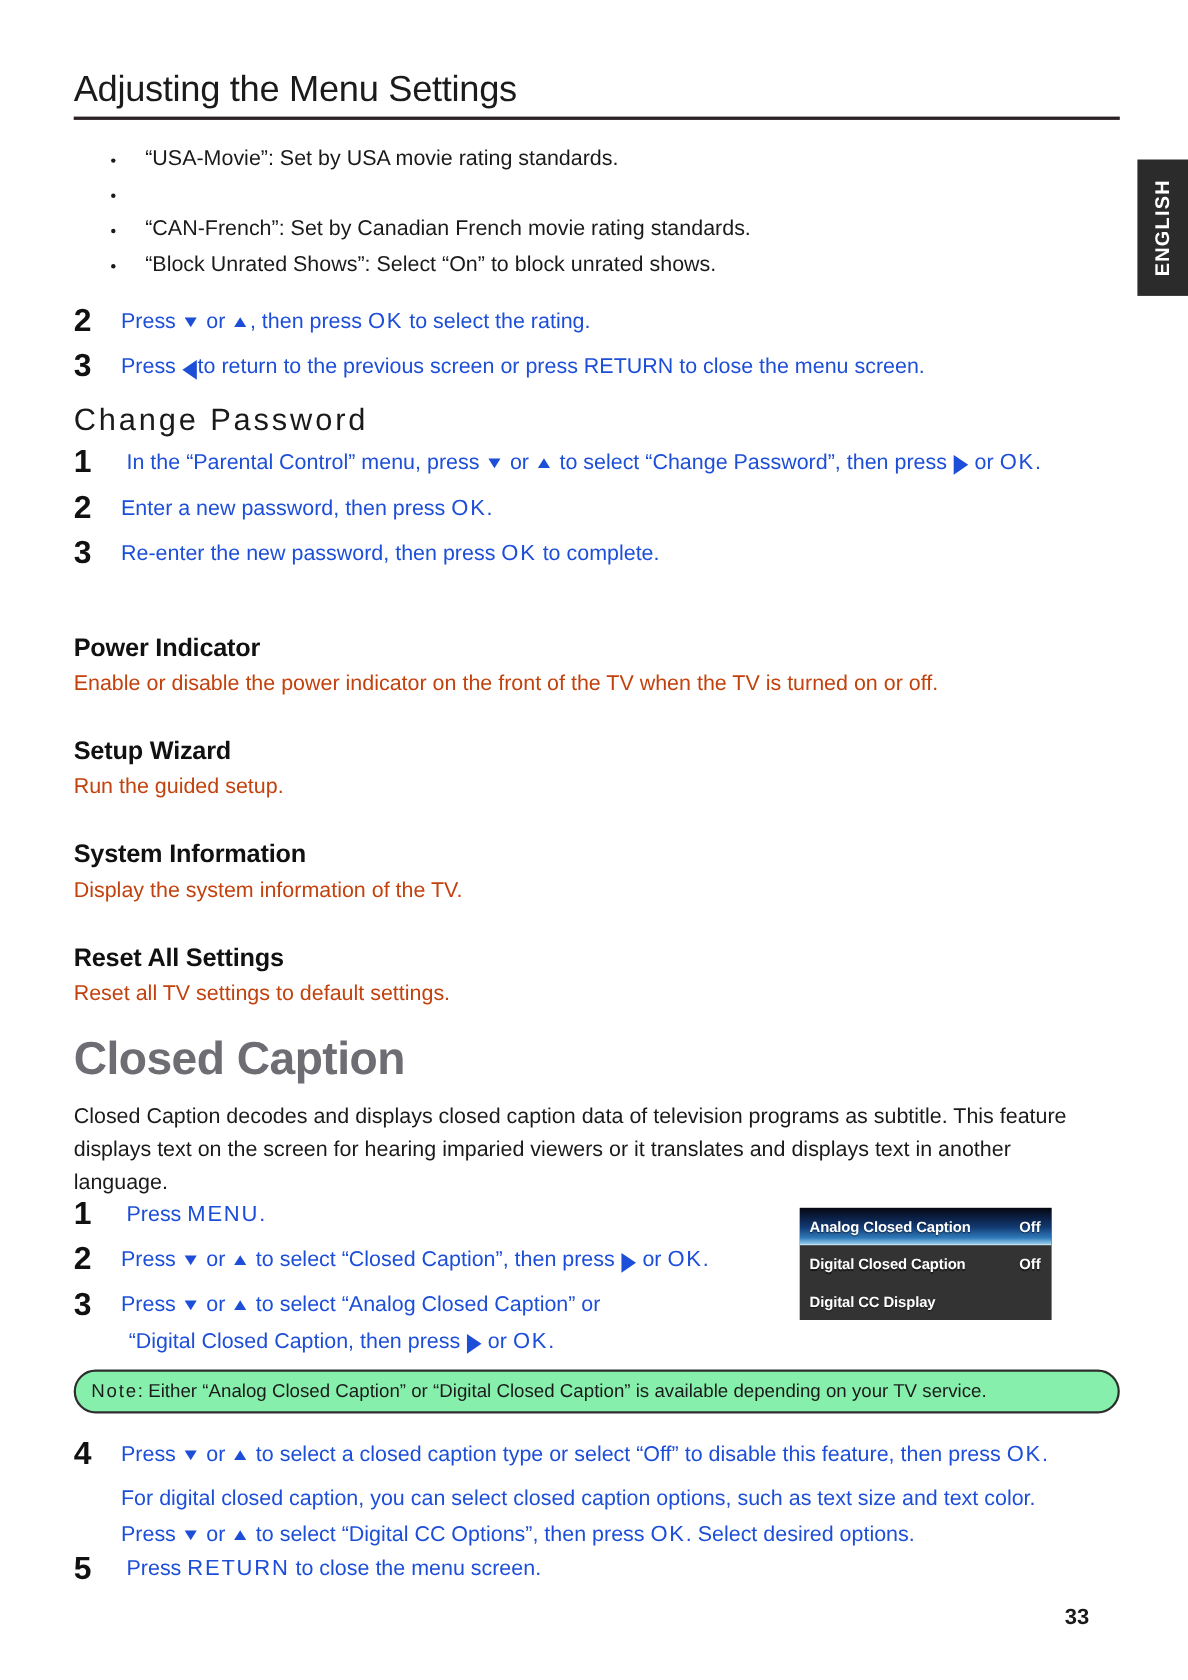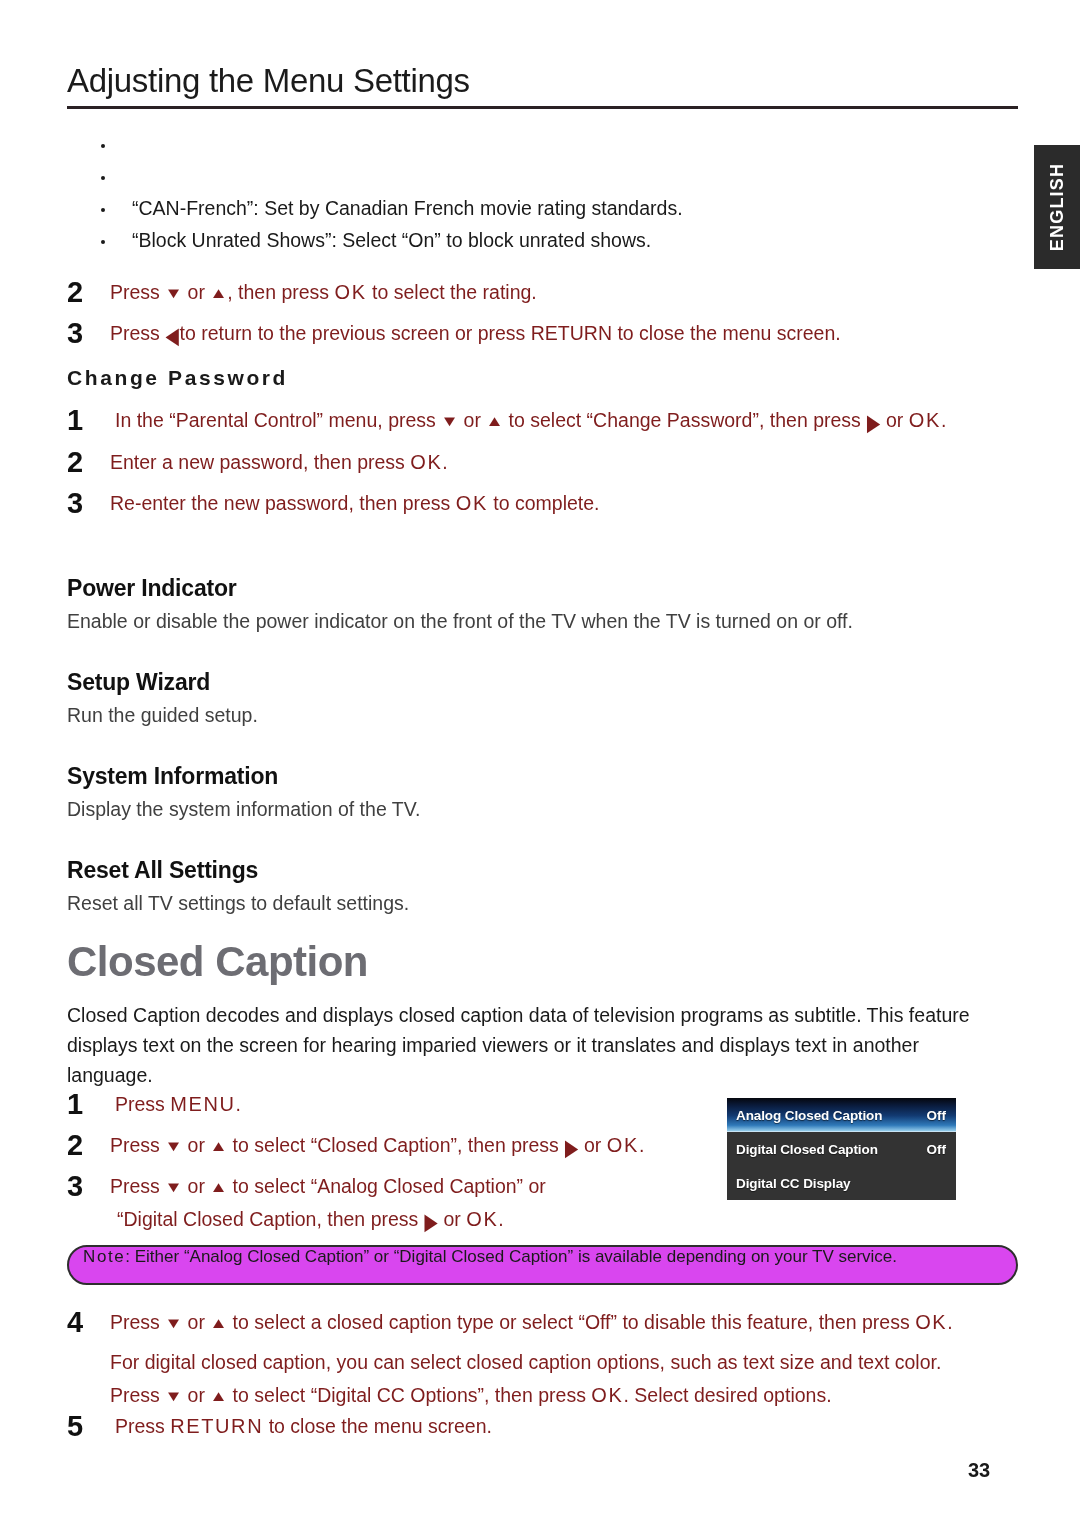--- a/index.html
+++ b/index.html
@@ -104,21 +104,21 @@
     left: 0;
     top: -5px;
     font-size: 29px;
     font-weight: bold;
     color: #111111;
     line-height: 1;
   }
   .step-body {
     position: absolute;
     font-size: 19.5px;
-    color: #7f1d1d;
+    color: #1d4ed8;
     line-height: 33px;
   }
   .kcap {
     font-size: 20px;
     letter-spacing: 1.6px;
   }
   .arrow {
     display: inline-block;
     font-size: 15px;
     font-weight: bold;
@@ -131,40 +131,40 @@
     font-size: 16px;
     font-weight: bold;
     transform: scaleY(1.35);
     vertical-align: -1px;
     padding: 0 1px;
   }
 
   
   .subhead-light {
     position: absolute;
-    font-size: 21px;
-    font-weight: 700;
+    font-size: 28px;
+    font-weight: 400;
     letter-spacing: 2.6px;
     color: #1a1a1a;
     white-space: nowrap;
   }
 
   
   .sec-head {
     position: absolute;
     font-size: 23px;
     font-weight: bold;
     color: #111111;
     white-space: nowrap;
     letter-spacing: -0.2px;
   }
   .sec-body {
     position: absolute;
     font-size: 19.5px;
-    color: #404040;
+    color: #c2410c;
     white-space: nowrap;
   }
 
   
   .big-head {
     position: absolute;
     left: 67px;
     top: 938px;
     font-size: 42px;
     font-weight: bold;
@@ -225,25 +225,25 @@
   }
 
   
   .note-box {
     position: absolute;
     left: 67px;
     top: 1245px;
     width: 951px;
     height: 40px;
     box-sizing: border-box;
-    background: #d946ef;
+    background: #86efac;
     border: 2px solid #2e2e2e;
     border-radius: 20px;
     display: flex;
-    align-items: flex-start;
+    align-items: center;
     padding-left: 14px;
   }
   .note-text {
     font-size: 17px;
     color: #1a1a1a;
     white-space: nowrap;
   }
   .note-word {
     letter-spacing: 1.6px;
   }
@@ -266,20 +266,21 @@
   <div class="page-title">Adjusting the Menu Settings</div>
   <div class="title-rule"></div>
 
   <div class="lang-tab">
     <span class="lang-tab-label">ENGLISH</span>
   </div>
 
   <div class="bullet-list">
     <div class="bullet-row">
       <span class="bullet-dot"></span>
+      <span class="bullet-text">“USA-Movie”: Set by USA movie rating standards.</span>
     </div>
     <div class="bullet-row">
       <span class="bullet-dot"></span>
     </div>
     <div class="bullet-row">
       <span class="bullet-dot"></span>
       <span class="bullet-text">“CAN-French”: Set by Canadian French movie rating standards.</span>
     </div>
     <div class="bullet-row">
       <span class="bullet-dot"></span>

